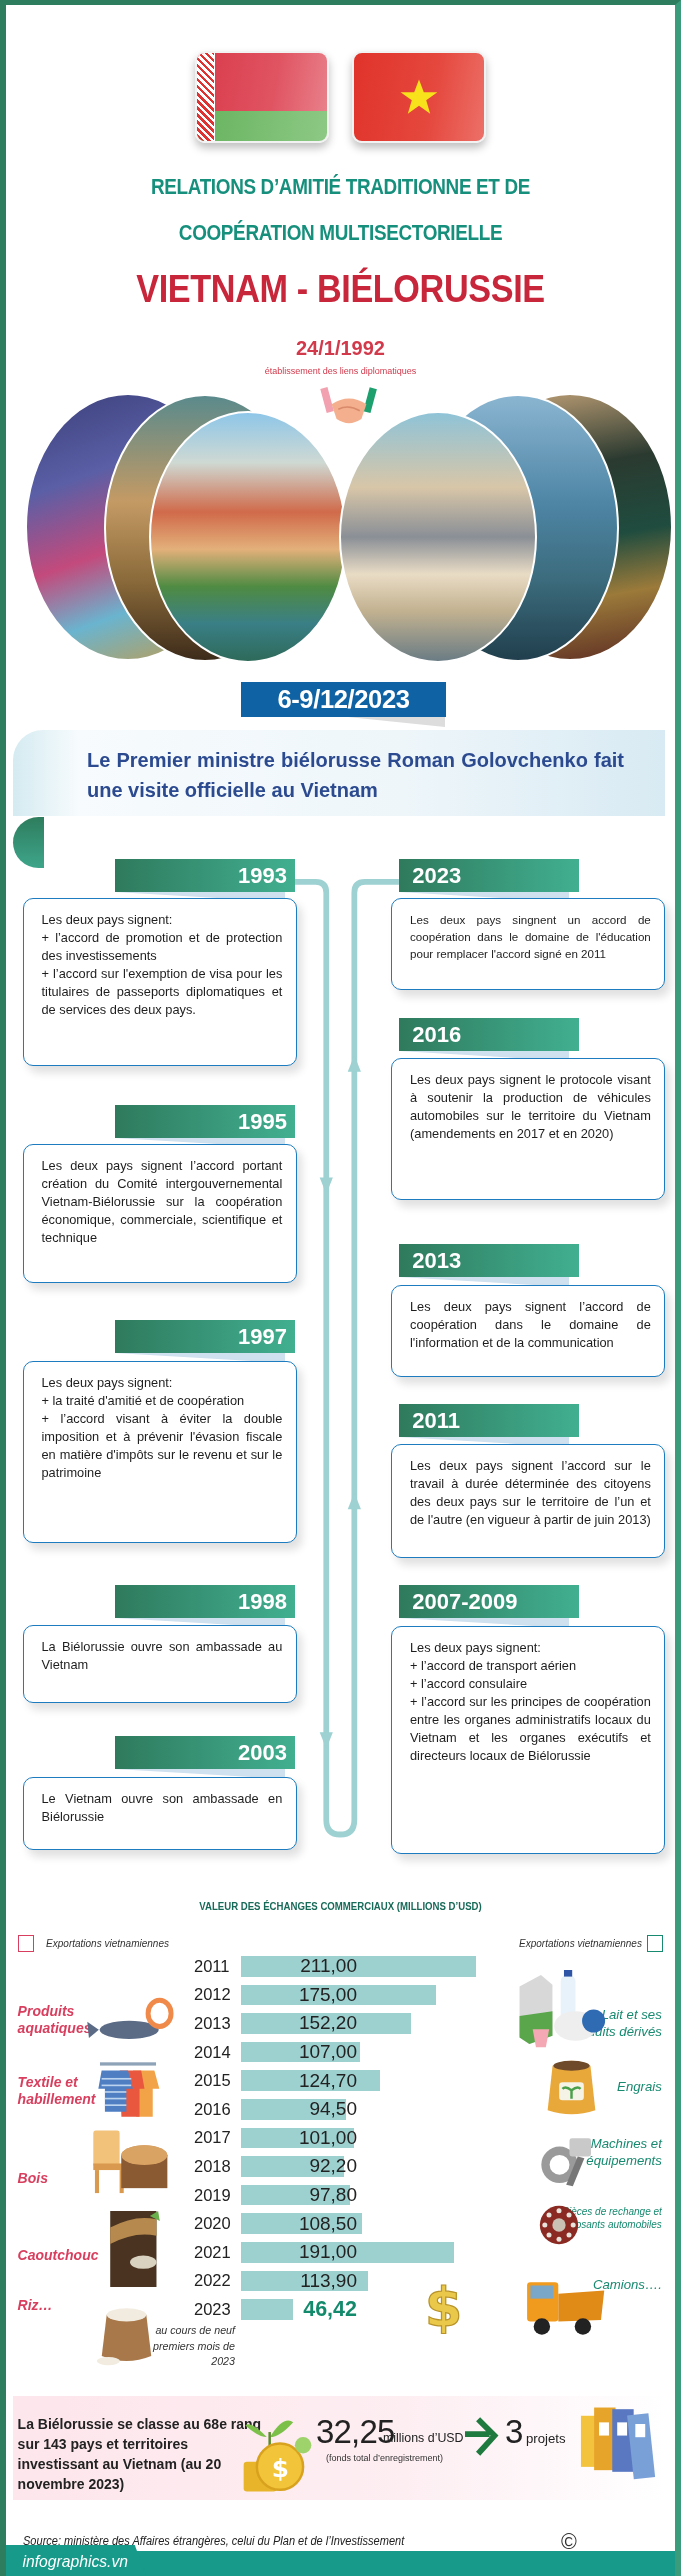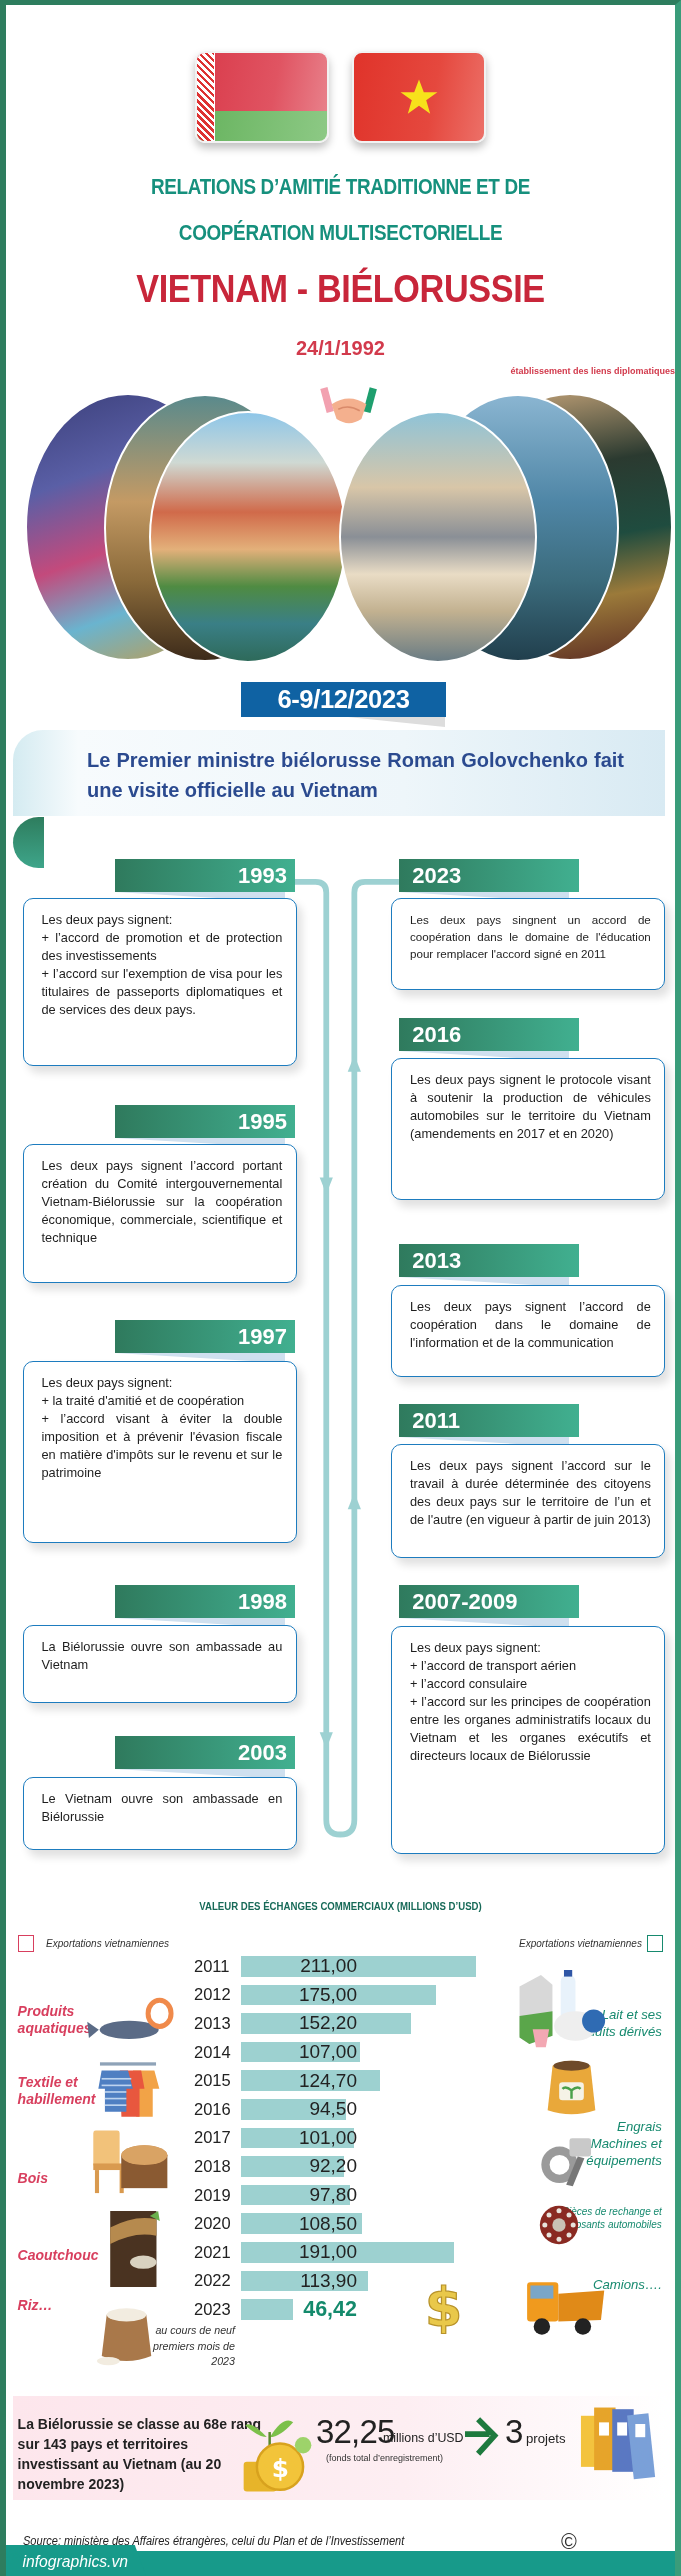--- a/index.html
+++ b/index.html
@@ -12,21 +12,21 @@
   .flag { width: 134px; height: 92px; border-radius: 10px; overflow: hidden; position: relative; box-shadow: 0 5px 8.3px rgba(0,0,0,0.25); border: 2.5px solid #f2f2f2; }
   .flag-by .red { position: absolute; left: 0; top: 0; right: 0; height: 66%; background: linear-gradient(100deg,#d93a4a 0%,#e05462 60%,#e8808a 100%); }
   .flag-by .green { position: absolute; left: 0; bottom: 0; right: 0; height: 34%; background: linear-gradient(100deg,#67b35e,#8dc985); }
   .flag-by .orn { position: absolute; left: 0; top: 0; bottom: 0; width: 18px; background: repeating-linear-gradient(45deg,#fff 0 2.5px,#d33 2.5px 5px); border-right: 0.8px solid #fff; }
   .flag-vn { background: linear-gradient(100deg,#e0332a 0%,#e5483e 60%,#ec7068 100%); display: flex; align-items: center; justify-content: center; }
   .flag-vn svg { width: 40px; height: 40px; }
 
   .title1 { position: absolute; top: 159px; left: 0; width: 100%; text-align: center; font-family: "Liberation Sans", sans-serif; font-weight: bold; font-size: 21.5px; color: #16907d; letter-spacing: -0.4px; line-height: 46px; transform: scaleX(0.88); }
   .title2 { position: absolute; top: 263px; left: 0; width: 100%; text-align: center; font-weight: bold; font-size: 38px; color: #c8263a; transform: scaleX(0.9); letter-spacing: -0.4px; }
   .date1 { position: absolute; top: 332px; left: 0; width: 100%; text-align: center; font-weight: bold; font-size: 20px; color: #d23a4c; }
-  .date1-sub { position: absolute; top: 361px; left: 0; width: 100%; text-align: right; font-weight: bold; font-size: 9px; color: #d23a4c; }
+  .date1-sub { position: absolute; top: 361px; left: 0; width: 100%; text-align: center; font-weight: normal; font-size: 9px; color: #d23a4c; }
 
   
   .collage { position: absolute; top: 381px; left: 15px; width: 652px; height: 281px; }
   .oval { position: absolute; border-radius: 50%; border: 2.5px solid #fff; overflow: hidden; }
   .o1 { left: 4.1px; top: 6.6px; width: 206px; height: 268px; background: linear-gradient(160deg,#3b3f7a 0%,#5a5fa6 30%,#c34a7c 55%,#6ab4cf 75%,#c89a45 100%); }
   .o2 { left: 83px; top: 8.3px; width: 202px; height: 268px; background: linear-gradient(180deg,#5a8a8c 0%,#c49a64 40%,#8a6a3a 70%,#3d2b1a 100%); }
   .o3 { left: 128px; top: 25px; width: 198px; height: 252px; background: linear-gradient(180deg,#8ec6e8 0%,#cfd9d3 20%,#d06a4a 40%,#e3b07a 55%,#4f8b42 70%,#3a7f86 85%,#2e6a5a 100%); }
   .o4 { left: 318px; top: 25px; width: 198px; height: 252px; background: linear-gradient(180deg,#8fc3d7 0%,#d8c6a8 30%,#8a8f96 50%,#e9dcc5 65%,#c2b190 80%,#6a7c84 100%); }
   .o5 { left: 396px; top: 8.3px; width: 202px; height: 268px; background: linear-gradient(180deg,#8ab5d1 0%,#4f86a6 40%,#3b6b7c 70%,#213f4d 100%); }
   .o6 { left: 446px; top: 6.6px; width: 206px; height: 268px; background: linear-gradient(170deg,#c7a57a 0%,#2b3a30 30%,#1f4c3f 55%,#9b7a3a 75%,#5a2a22 100%); }
@@ -314,21 +314,21 @@
     <ellipse cx="40" cy="62" rx="16" ry="8" fill="#d9d2c0"></ellipse>
     <path d="M48 6 L58 0 L60 12 Z" fill="#6ab04c"></path>
   </svg>
   <svg class="ill" style="left:89px;top:2295px;width:63px;height:66px" viewBox="0 0 76 80">
     <path d="M14 18 Q38 4 62 18 L68 68 Q38 80 8 68 Z" fill="#a9784a"></path>
     <ellipse cx="38" cy="18" rx="24" ry="8" fill="#f2ece0"></ellipse>
     <ellipse cx="16" cy="74" rx="14" ry="5" fill="#f2ece0"></ellipse>
   </svg>
 
   <div class="imp-item" style="top:2001px;width:99px;">Lait et ses produits dérivés</div>
-  <div class="imp-item" style="top:2073px;margin-top:40px;">Engrais</div>
+  <div class="imp-item" style="top:2073px;">Engrais</div>
   <div class="imp-item" style="top:2130px;width:99px;">Machines et équipements</div>
   <div class="imp-item small" style="top:2200px;width:116px;">Pièces de rechange et composants automobiles</div>
   <div class="imp-item" style="top:2271px;">Camions….</div>
 
   <svg class="ill" style="left:510px;top:1965px;width:91px;height:79px" viewBox="0 0 110 96">
     <path d="M4 20 L30 6 L44 18 L44 80 L16 90 L4 82 Z" fill="#d8d8d8"></path>
     <path d="M4 56 L44 50 L44 80 L16 90 L4 82 Z" fill="#5aa64a"></path>
     <rect x="54" y="6" width="18" height="56" rx="8" fill="#e8f2fb"></rect>
     <rect x="58" y="0" width="10" height="8" fill="#2f56a6"></rect>
     <ellipse cx="72" cy="68" rx="26" ry="18" fill="#eeeeee"></ellipse>

